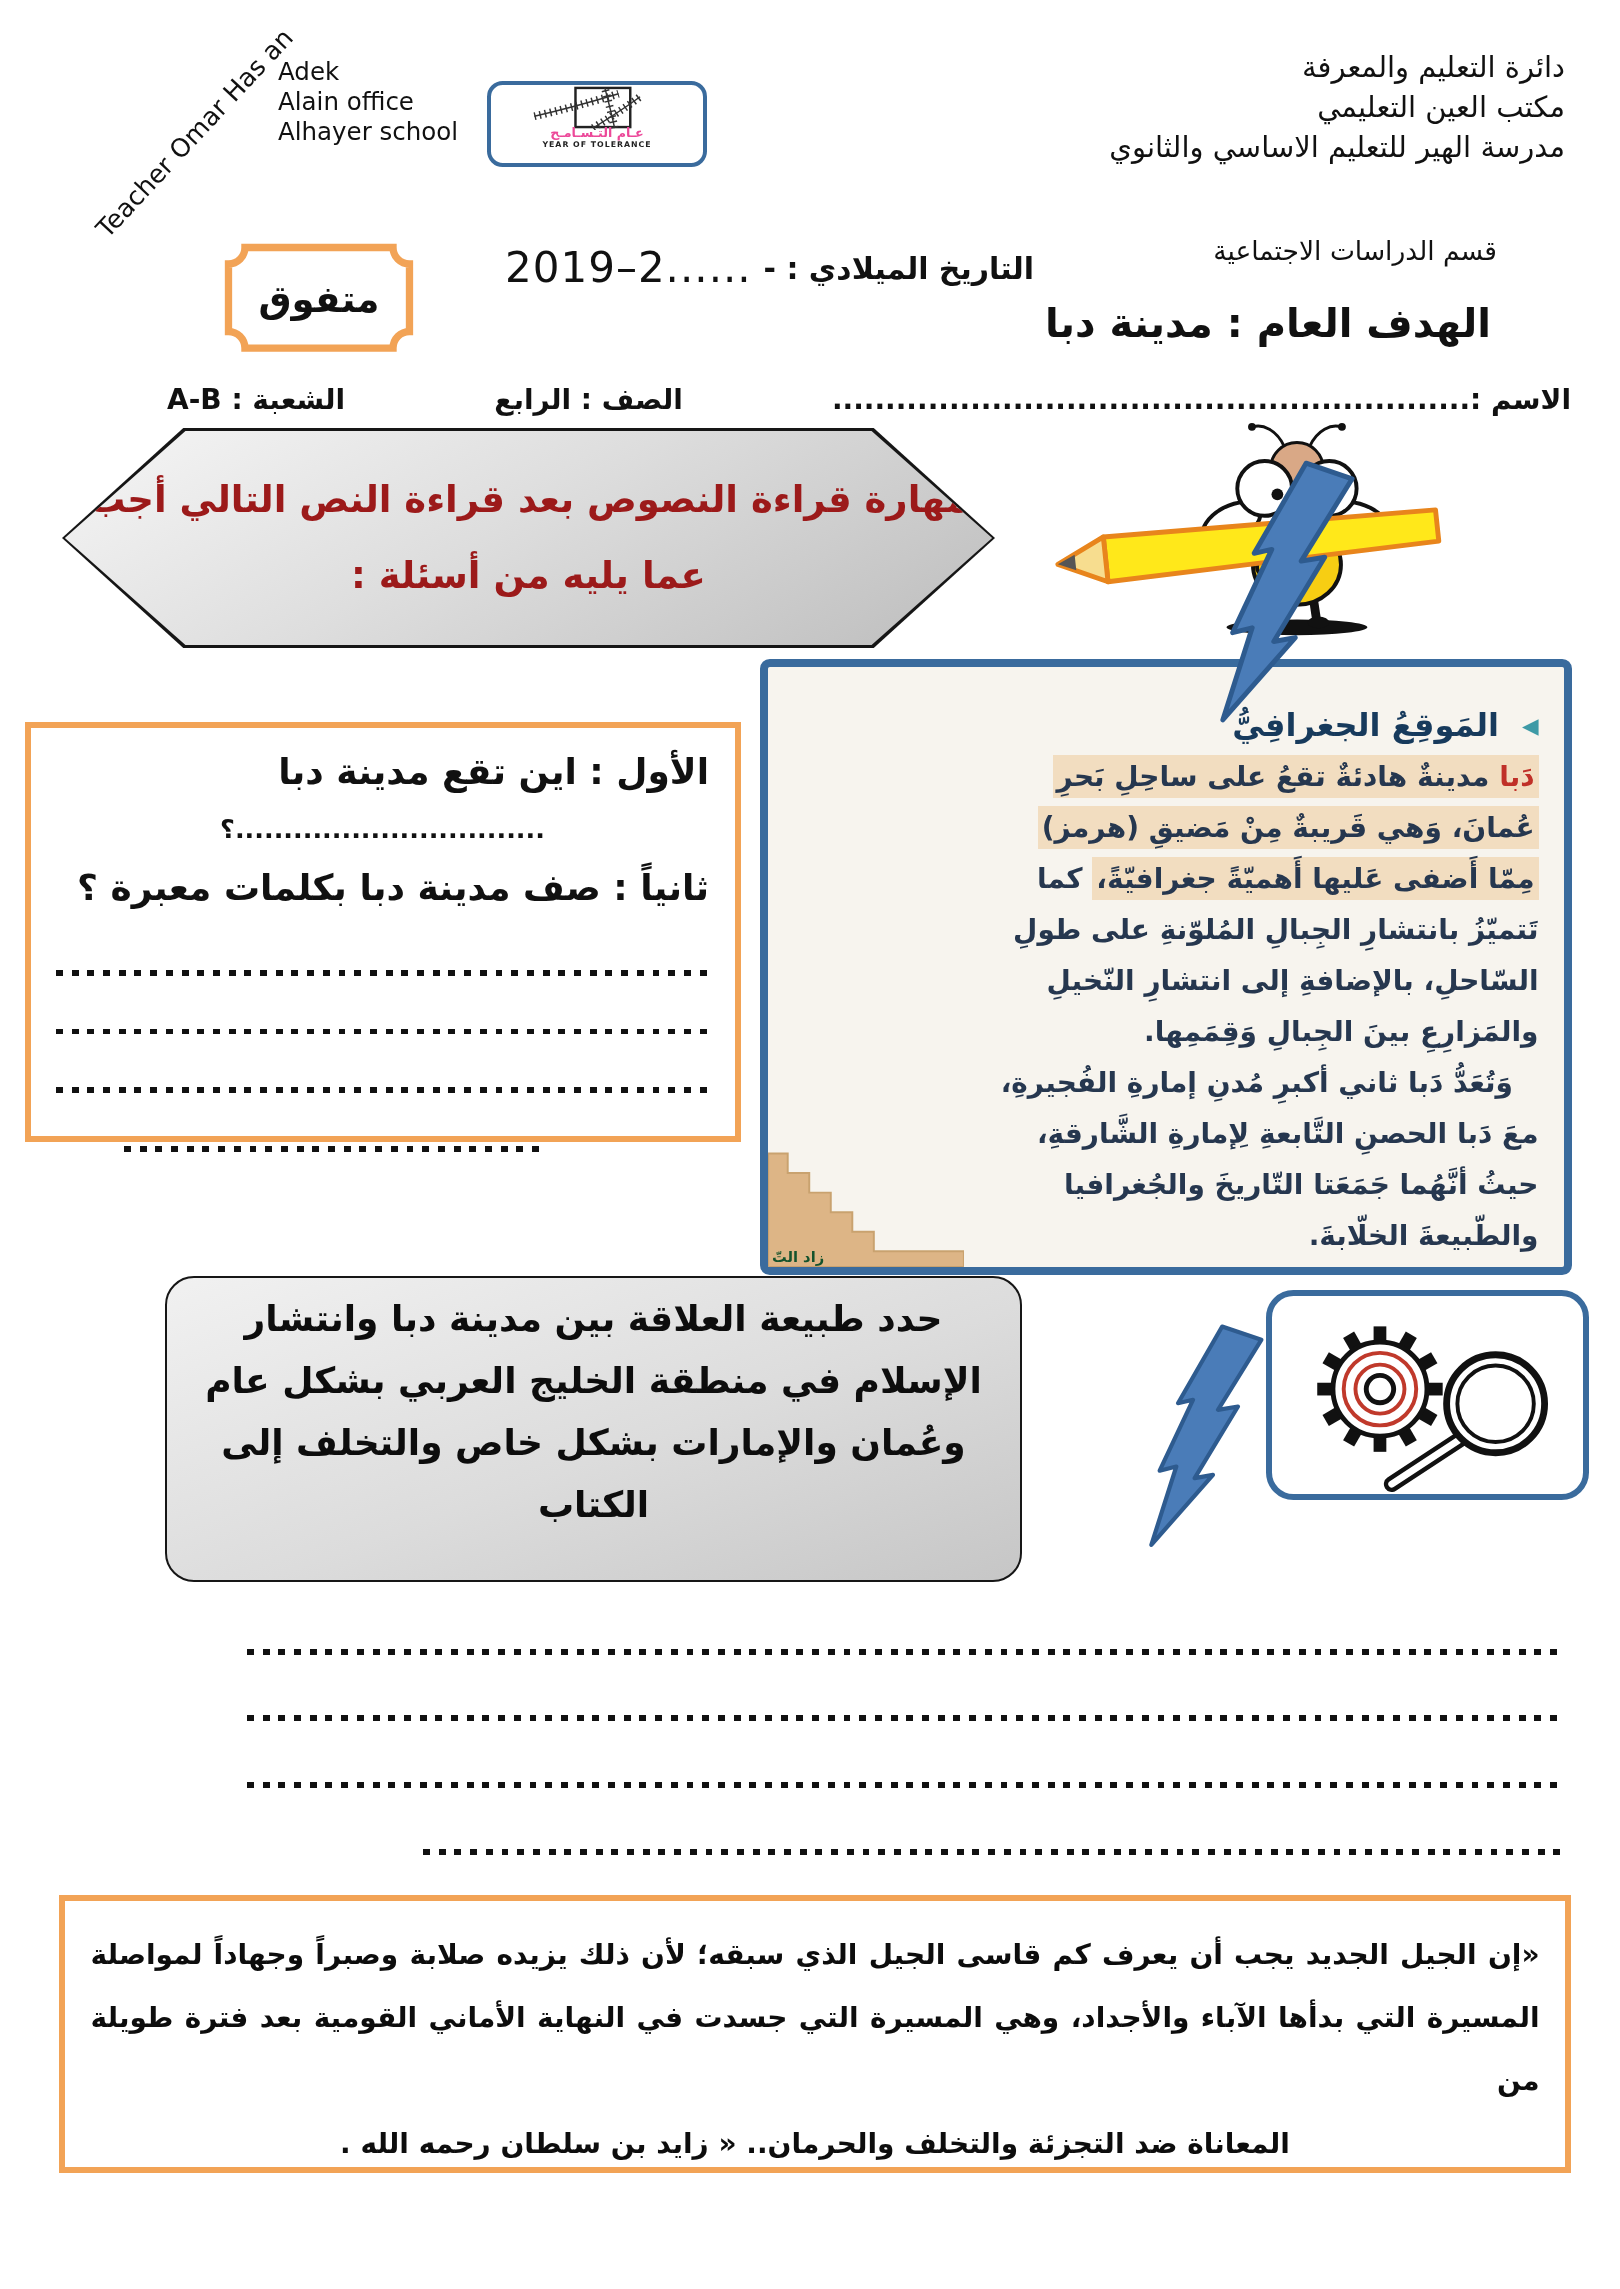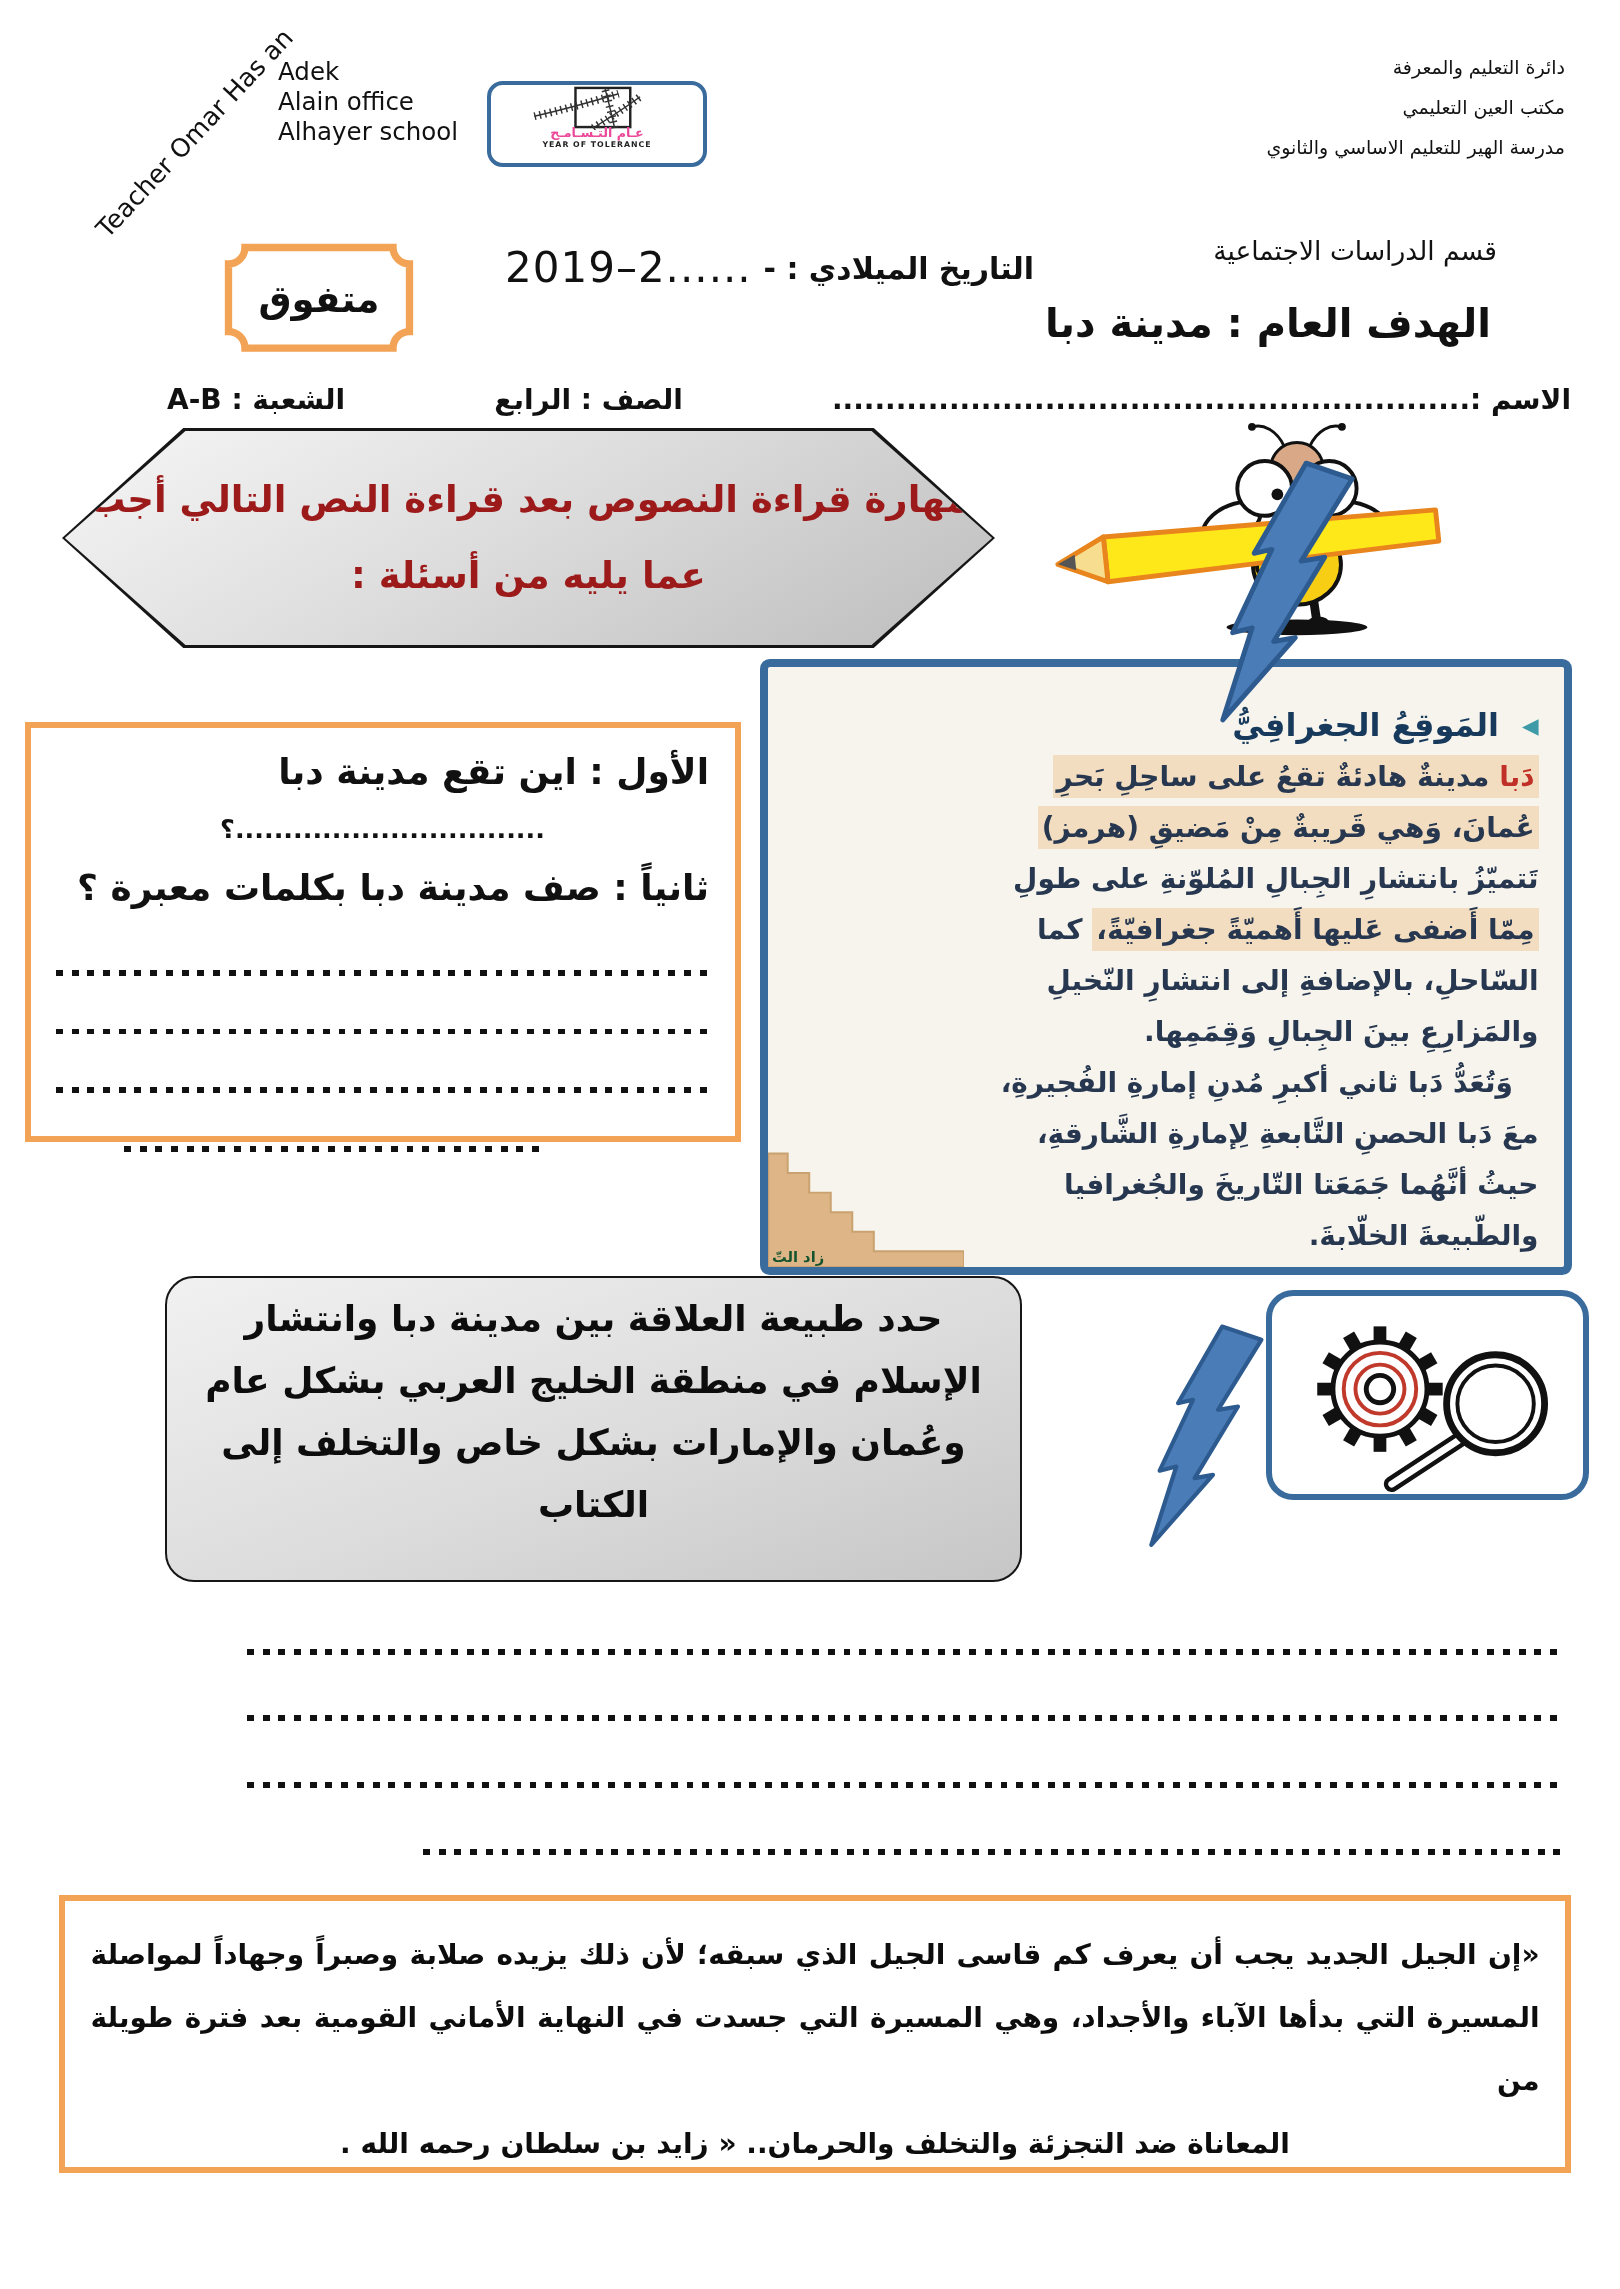--- a/index.html
+++ b/index.html
@@ -4,21 +4,21 @@
 <style>
   html,body{margin:0;padding:0;background:#fff;}
   #page{position:relative;width:1620px;height:2290px;background:#fff;overflow:hidden;
         font-family:"DejaVu Sans",sans-serif;color:#111;}
 
   
   .watermark{position:absolute;left:90px;top:223px;transform:rotate(-47deg);transform-origin:0 0;
              font-size:25.5px;white-space:nowrap;color:#111;}
   .school-en{position:absolute;left:278px;top:57px;font-size:24.5px;line-height:30px;color:#111;}
   .org-ar{position:absolute;right:55px;top:47px;direction:rtl;text-align:right;
-          font-size:19px;line-height:40px;color:#111;}
+          font-size:29px;line-height:40px;color:#111;}
   .org-dept{position:absolute;right:123px;top:235px;direction:rtl;font-size:26.5px;color:#111;}
   .objective{position:absolute;right:129px;top:300px;direction:rtl;font-size:40px;font-weight:700;}
 
   .logo-box{position:absolute;left:487px;top:81px;width:212px;height:78px;border:4.9px solid #3A6B9D;
             border-radius:15.7px;background:#fff;display:flex;flex-direction:column;align-items:center;
             justify-content:flex-start;overflow:hidden;}
   .logo-ar{font-size:12.7px;font-weight:700;color:#ec4899;line-height:12.7px;margin-top:-2.9px;}
   .logo-en{font-size:7.8px;font-weight:700;letter-spacing:1px;color:#222;line-height:9.8px;}
 
   .date-row{position:absolute;left:505px;top:247px;direction:rtl;display:flex;align-items:center;gap:11.8px;}
@@ -184,22 +184,22 @@
     <polygon points="95,4 142,20 90,104 114,100 62,186 84,182 10,266 40,172 20,177 60,92 42,96" fill="#4A7CB8" stroke="#2E5B8F" stroke-width="5" stroke-linejoin="round"></polygon>
   </svg>
 
   <div class="passage">
     <div class="p-title">
       <span class="p-bullet">◀</span>
       <span>المَوقِعُ الجغرافِيُّ</span>
     </div>
     <div class="p-line"><span class="hl"><span class="red-word">دَبا</span><span> مدينةٌ هادئةٌ تقعُ على ساحِلِ بَحرِ</span></span></div>
     <div class="p-line"><span class="hl">عُمانَ، وَهي قَريبةٌ مِنْ مَضيقِ (هرمز)</span></div>
+    <div class="p-line"><span class="hl">مِمّا أَضفى عَليها أَهميّةً جغرافيّةً،</span><span> كما</span></div>
     <div class="p-line">تَتميّزُ بانتشارِ الجِبالِ المُلوّنةِ على طولِ</div>
-    <div class="p-line"><span class="hl">مِمّا أَضفى عَليها أَهميّةً جغرافيّةً،</span><span> كما</span></div>
     <div class="p-line">السّاحلِ، بالإضافةِ إلى انتشارِ النّخيلِ</div>
     <div class="p-line">والمَزارِعِ بينَ الجِبالِ وَقِمَمِها.</div>
     <div class="p-line indent">وَتُعَدُّ دَبا ثاني أكبرِ مُدنِ إمارةِ الفُجيرةِ،</div>
     <div class="p-line">معَ دَبا الحصنِ التَّابعةِ لِإمارةِ الشَّارقةِ،</div>
     <div class="p-line">حيثُ أنَّهُما جَمَعَتا التّاريخَ والجُغرافيا</div>
     <div class="p-line">والطّبيعةَ الخلّابةَ.</div>
     <svg class="corner-decor" viewBox="0 0 200 140">
       <polygon points="0,140 0,24 20,24 20,44 42,44 42,64 64,64 64,84 86,84 86,104 108,104 108,124 200,124 200,140" fill="#DDB586" stroke="#C9A26F" stroke-width="2"></polygon>
     </svg>
     <div class="corner-text">زاد التّ</div>

